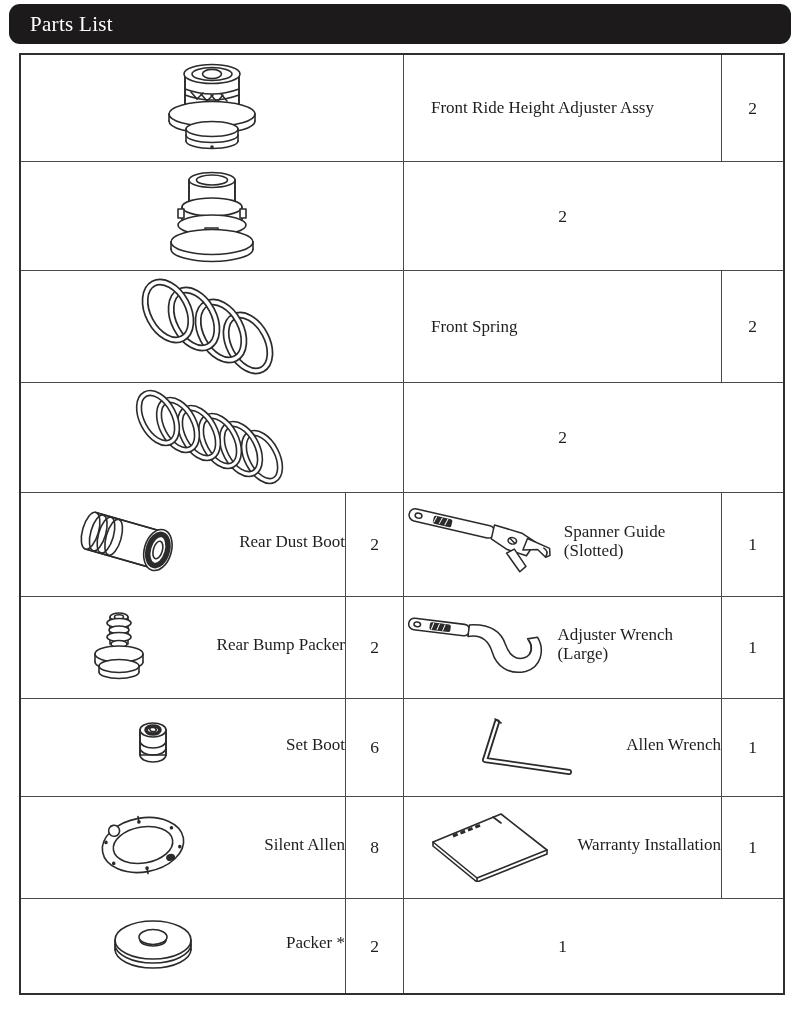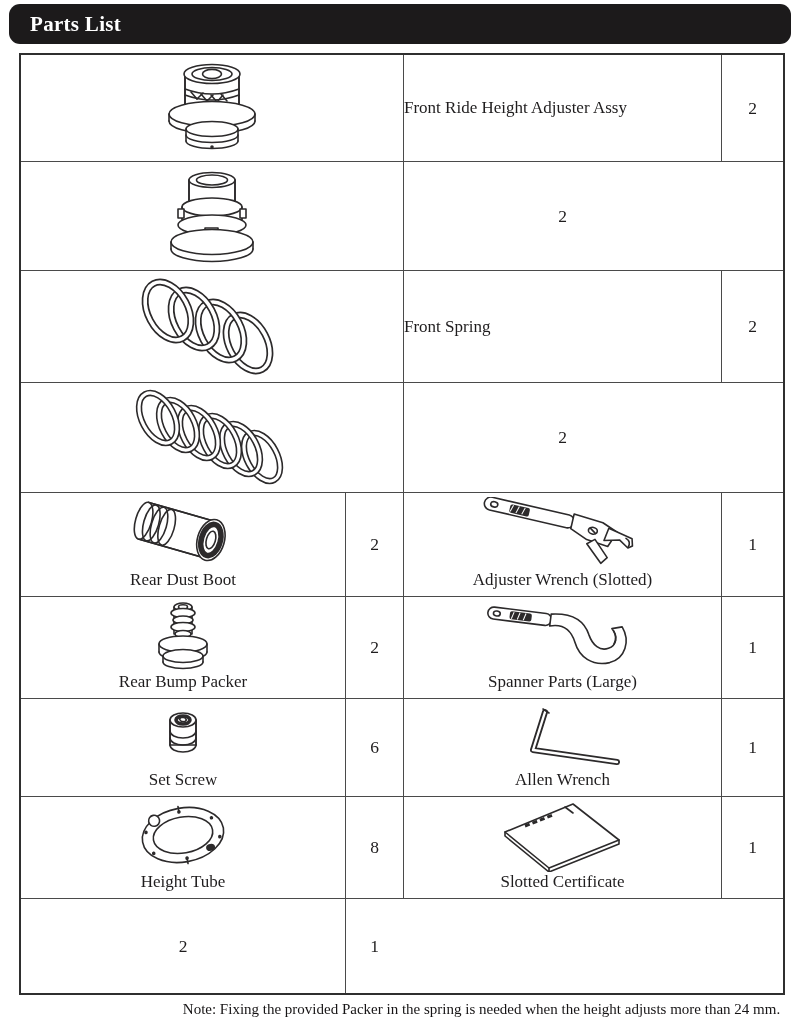--- a/index.html
+++ b/index.html
@@ -3,35 +3,35 @@
 <meta charset="utf-8">
 <style>
   * { margin:0; padding:0; box-sizing:border-box; }
   html,body { width:800px; height:1028px; background:#ffffff;
     font-family:"Liberation Serif","DejaVu Serif",serif; color:#1f1d1e; }
   .page { position:relative; width:800px; height:1028px; overflow:hidden; }
 
   
   .header-bar { position:absolute; left:9px; top:4px; width:782px; height:40px;
     background:#1c1a1b; border-radius:11px; display:flex; align-items:center; }
-  .header-title { color:#ffffff; font-weight:bold; font-size:21px; padding-left:21px;
+  .header-title { color:#ffffff; font-weight:normal; font-size:21px; padding-left:21px;
     letter-spacing:0.3px; }
 
   
   .parts-table { position:absolute; left:19px; top:53px; width:766px;
     border:2px solid #2f2f2f; background:#fff; }
   .row { display:grid; box-sizing:border-box; }
   .row + .row { border-top:1px solid #4a4a4a; }
   .row.full  { grid-template-columns:382px 318px 62px; }
   .row.split { grid-template-columns:324px 58px 318px 62px; }
   .cell { display:flex; align-items:center; justify-content:center; overflow:hidden; }
   .cell + .cell { border-left:1px solid #4a4a4a; }
-  .cell.imgcap { flex-direction:column; justify-content:flex-start; padding-bottom:6px; }
+  .cell.imgcap { justify-content:flex-start; padding-bottom:6px; }
   .cell.imgcap svg { margin:auto; }
-  .cell.desc { justify-content:flex-start; font-size:17px; }
+  .cell.desc { justify-content:flex-start; padding-left:27px; font-size:17px; }
   .cell.qty { font-size:17.5px; }
   .caption { font-size:17px; line-height:1.1; margin-top:1px; }
 
   svg.part { display:block; }
   .ln { stroke:#2c2a2b; stroke-width:1.6; fill:none; stroke-linecap:round; stroke-linejoin:round; }
   .lw { stroke:#2c2a2b; stroke-width:1.6; fill:#ffffff; stroke-linejoin:round; }
   .dk { fill:#2c2a2b; stroke:none; }
 
   
   .note { position:absolute; top:1001px; left:0; width:800px; text-align:center;
@@ -192,21 +192,21 @@
             <line x1="45" y1="6" x2="43" y2="13" stroke="#fff" stroke-width="1"></line>
             <ellipse class="ln" cx="14" cy="9.5" rx="3.6" ry="2.6"></ellipse>
             <polygon class="lw" points="94,1 124,3 140,9 134,25 112,23 94,16"></polygon>
             <polygon class="lw" points="131,7 156,12 158,19 154,22 144,16 129,20"></polygon>
             <path class="lw" d="M120,21 L136,36 L131,43 L113,27 Z"></path>
             <path class="ln" d="M150,13 q6,2 4,8"></path>
             <ellipse class="lw" cx="116" cy="13" rx="4.5" ry="3.4"></ellipse>
             <line class="ln" x1="113" y1="11" x2="119" y2="15"></line>
           </g>
         </svg>
-        <span class="caption">Adjuster Wrench (Slotted)</span>
+        <span class="caption">Spanner Guide (Slotted)</span>
       </div>
       <div class="cell qty">
           <span>1</span>
         </div>
     </div>
 
     <div class="row split" style="height:102px">
       <div class="cell imgcap">
         <svg class="part" width="92" height="74" viewBox="0 0 92 74">
           <polygon class="lw" points="37,9 55,9 55,36 37,36" stroke="none"></polygon>
@@ -236,41 +236,41 @@
             <rect class="lw" x="5" y="5" width="64" height="12" rx="6"></rect>
             <rect class="dk" x="27" y="7" width="22" height="8" rx="2"></rect>
             <line x1="31" y1="7.5" x2="29" y2="14.5" stroke="#fff" stroke-width="1"></line>
             <line x1="37" y1="7.5" x2="35" y2="14.5" stroke="#fff" stroke-width="1"></line>
             <line x1="43" y1="7.5" x2="41" y2="14.5" stroke="#fff" stroke-width="1"></line>
             <ellipse class="ln" cx="14" cy="11" rx="3.4" ry="2.5"></ellipse>
             <path class="lw" d="M68,5 C90,1 102,8 108,21 C113,31 121,36 129,32 C137,28 137,19 130,12 L140,9 C150,22 147,40 132,46 C115,52 101,44 95,30 C90,19 81,13 68,17 Z"></path>
             <path class="ln" d="M132,14 q5,6 2,13"></path>
           </g>
         </svg>
-        <span class="caption">Spanner Parts (Large)</span>
+        <span class="caption">Adjuster Wrench (Large)</span>
       </div>
       <div class="cell qty">
           <span>1</span>
         </div>
     </div>
 
     <div class="row split" style="height:98px">
       <div class="cell imgcap">
         <svg class="part" width="52" height="56" viewBox="0 0 52 56">
           <polygon class="lw" points="13,13 39,13 39,38 13,38" stroke="none"></polygon>
           <line class="ln" x1="13" y1="13" x2="13" y2="38" stroke-width="2.4"></line>
           <line class="ln" x1="39" y1="13" x2="39" y2="38" stroke-width="2.4"></line>
           <path class="ln" d="M13,24 A13,7 0 0 0 39,24" stroke-width="2"></path>
           <path class="ln" d="M13,31 A13,7 0 0 0 39,31" stroke-width="2"></path>
           <path class="ln" d="M13,38 A13,7 0 0 0 39,38" stroke-width="2.6"></path>
           <ellipse class="lw" cx="26" cy="13" rx="13" ry="7" stroke-width="2.6"></ellipse>
           <ellipse cx="26" cy="13" rx="7" ry="4" stroke="#2c2a2b" stroke-width="3.6" fill="#ffffff"></ellipse>
           <polygon class="ln" points="22.5,12 24.5,10.2 27.8,10.6 29.5,13 27.5,14.8 24.2,14.4" stroke-width="1.2"></polygon>
         </svg>
-        <span class="caption">Set Screw</span>
+        <span class="caption">Set Boot</span>
       </div>
       <div class="cell qty">
           <span>6</span>
         </div>
       <div class="cell imgcap">
         <svg class="part" width="140" height="62" viewBox="0 0 140 62">
           <polyline points="52,8 40,46 124,58" fill="none" stroke="#2c2a2b" stroke-width="6" stroke-linejoin="round" stroke-linecap="round"></polyline>
           <polyline points="52,8 40,46 124,58" fill="none" stroke="#ffffff" stroke-width="2.4" stroke-linejoin="round" stroke-linecap="round"></polyline>
           <line class="ln" x1="50" y1="5" x2="56" y2="9"></line>
         </svg>
@@ -292,45 +292,56 @@
             <circle class="dk" cx="91" cy="45" r="1.8"></circle>
               <circle class="dk" cx="55" cy="60.5" r="1.8"></circle>
             <circle class="dk" cx="23" cy="50" r="1.8"></circle>
               <circle class="dk" cx="19" cy="28" r="1.8"></circle>
             <circle class="lw" cx="29" cy="18" r="5.5" stroke-width="2"></circle>
             <ellipse class="dk" cx="80" cy="54" rx="4.5" ry="3.5"></ellipse>
             <line class="ln" x1="55" y1="8" x2="55" y2="12"></line>
             <line class="ln" x1="55" y1="62" x2="55" y2="66"></line>
           </g>
         </svg>
-        <span class="caption">Height Tube</span>
+        <span class="caption">Silent Allen</span>
       </div>
       <div class="cell qty">
           <span>8</span>
         </div>
       <div class="cell imgcap">
         <svg class="part" width="136" height="74" viewBox="0 0 136 74">
           <polygon class="lw" points="10,34 78,6 124,42 54,70"></polygon>
           <path class="ln" d="M10,34 L10,38 L54,74 L54,70 M54,74 L124,46 L124,42"></path>
           <line x1="30" y1="28" x2="58" y2="17" stroke="#2c2a2b" stroke-width="3" stroke-dasharray="5,3"></line>
           <line class="ln" x1="70" y1="9" x2="78" y2="15"></line>
         </svg>
-        <span class="caption">Slotted Certificate</span>
+        <span class="caption">Warranty Installation</span>
       </div>
       <div class="cell qty">
           <span>1</span>
         </div>
     </div>
 
     <div class="row split" style="height:95px">
+      <div class="cell imgcap">
+        <svg class="part" width="100" height="58" viewBox="0 0 100 58">
+          <ellipse class="lw" cx="50" cy="26" rx="38" ry="19" stroke-width="1.8"></ellipse>
+          <ellipse class="ln" cx="50" cy="23" rx="14" ry="7.5" stroke-width="1.8"></ellipse>
+          <path class="ln" d="M37,26 a13,6 0 0 0 26,0"></path>
+          <line class="ln" x1="12" y1="26" x2="12" y2="36"></line>
+            <line class="ln" x1="88" y1="26" x2="88" y2="36"></line>
+          <path class="ln" d="M12,30 A38,19 0 0 0 88,30"></path>
+          <path class="ln" d="M12,35 A38,19 0 0 0 88,35"></path>
+        </svg>
+        <span class="caption">Packer *</span>
+      </div>
       <div class="cell qty">
           <span>2</span>
         </div>
       <div class="cell qty">
           <span>1</span>
         </div>
     </div>
 
   </div>
 
-  <div class="note">Note: Fixing the provided Packer in the spring is needed when the height adjusts more than 24 mm.</div>
 
 </div>
 
 </body></html>

